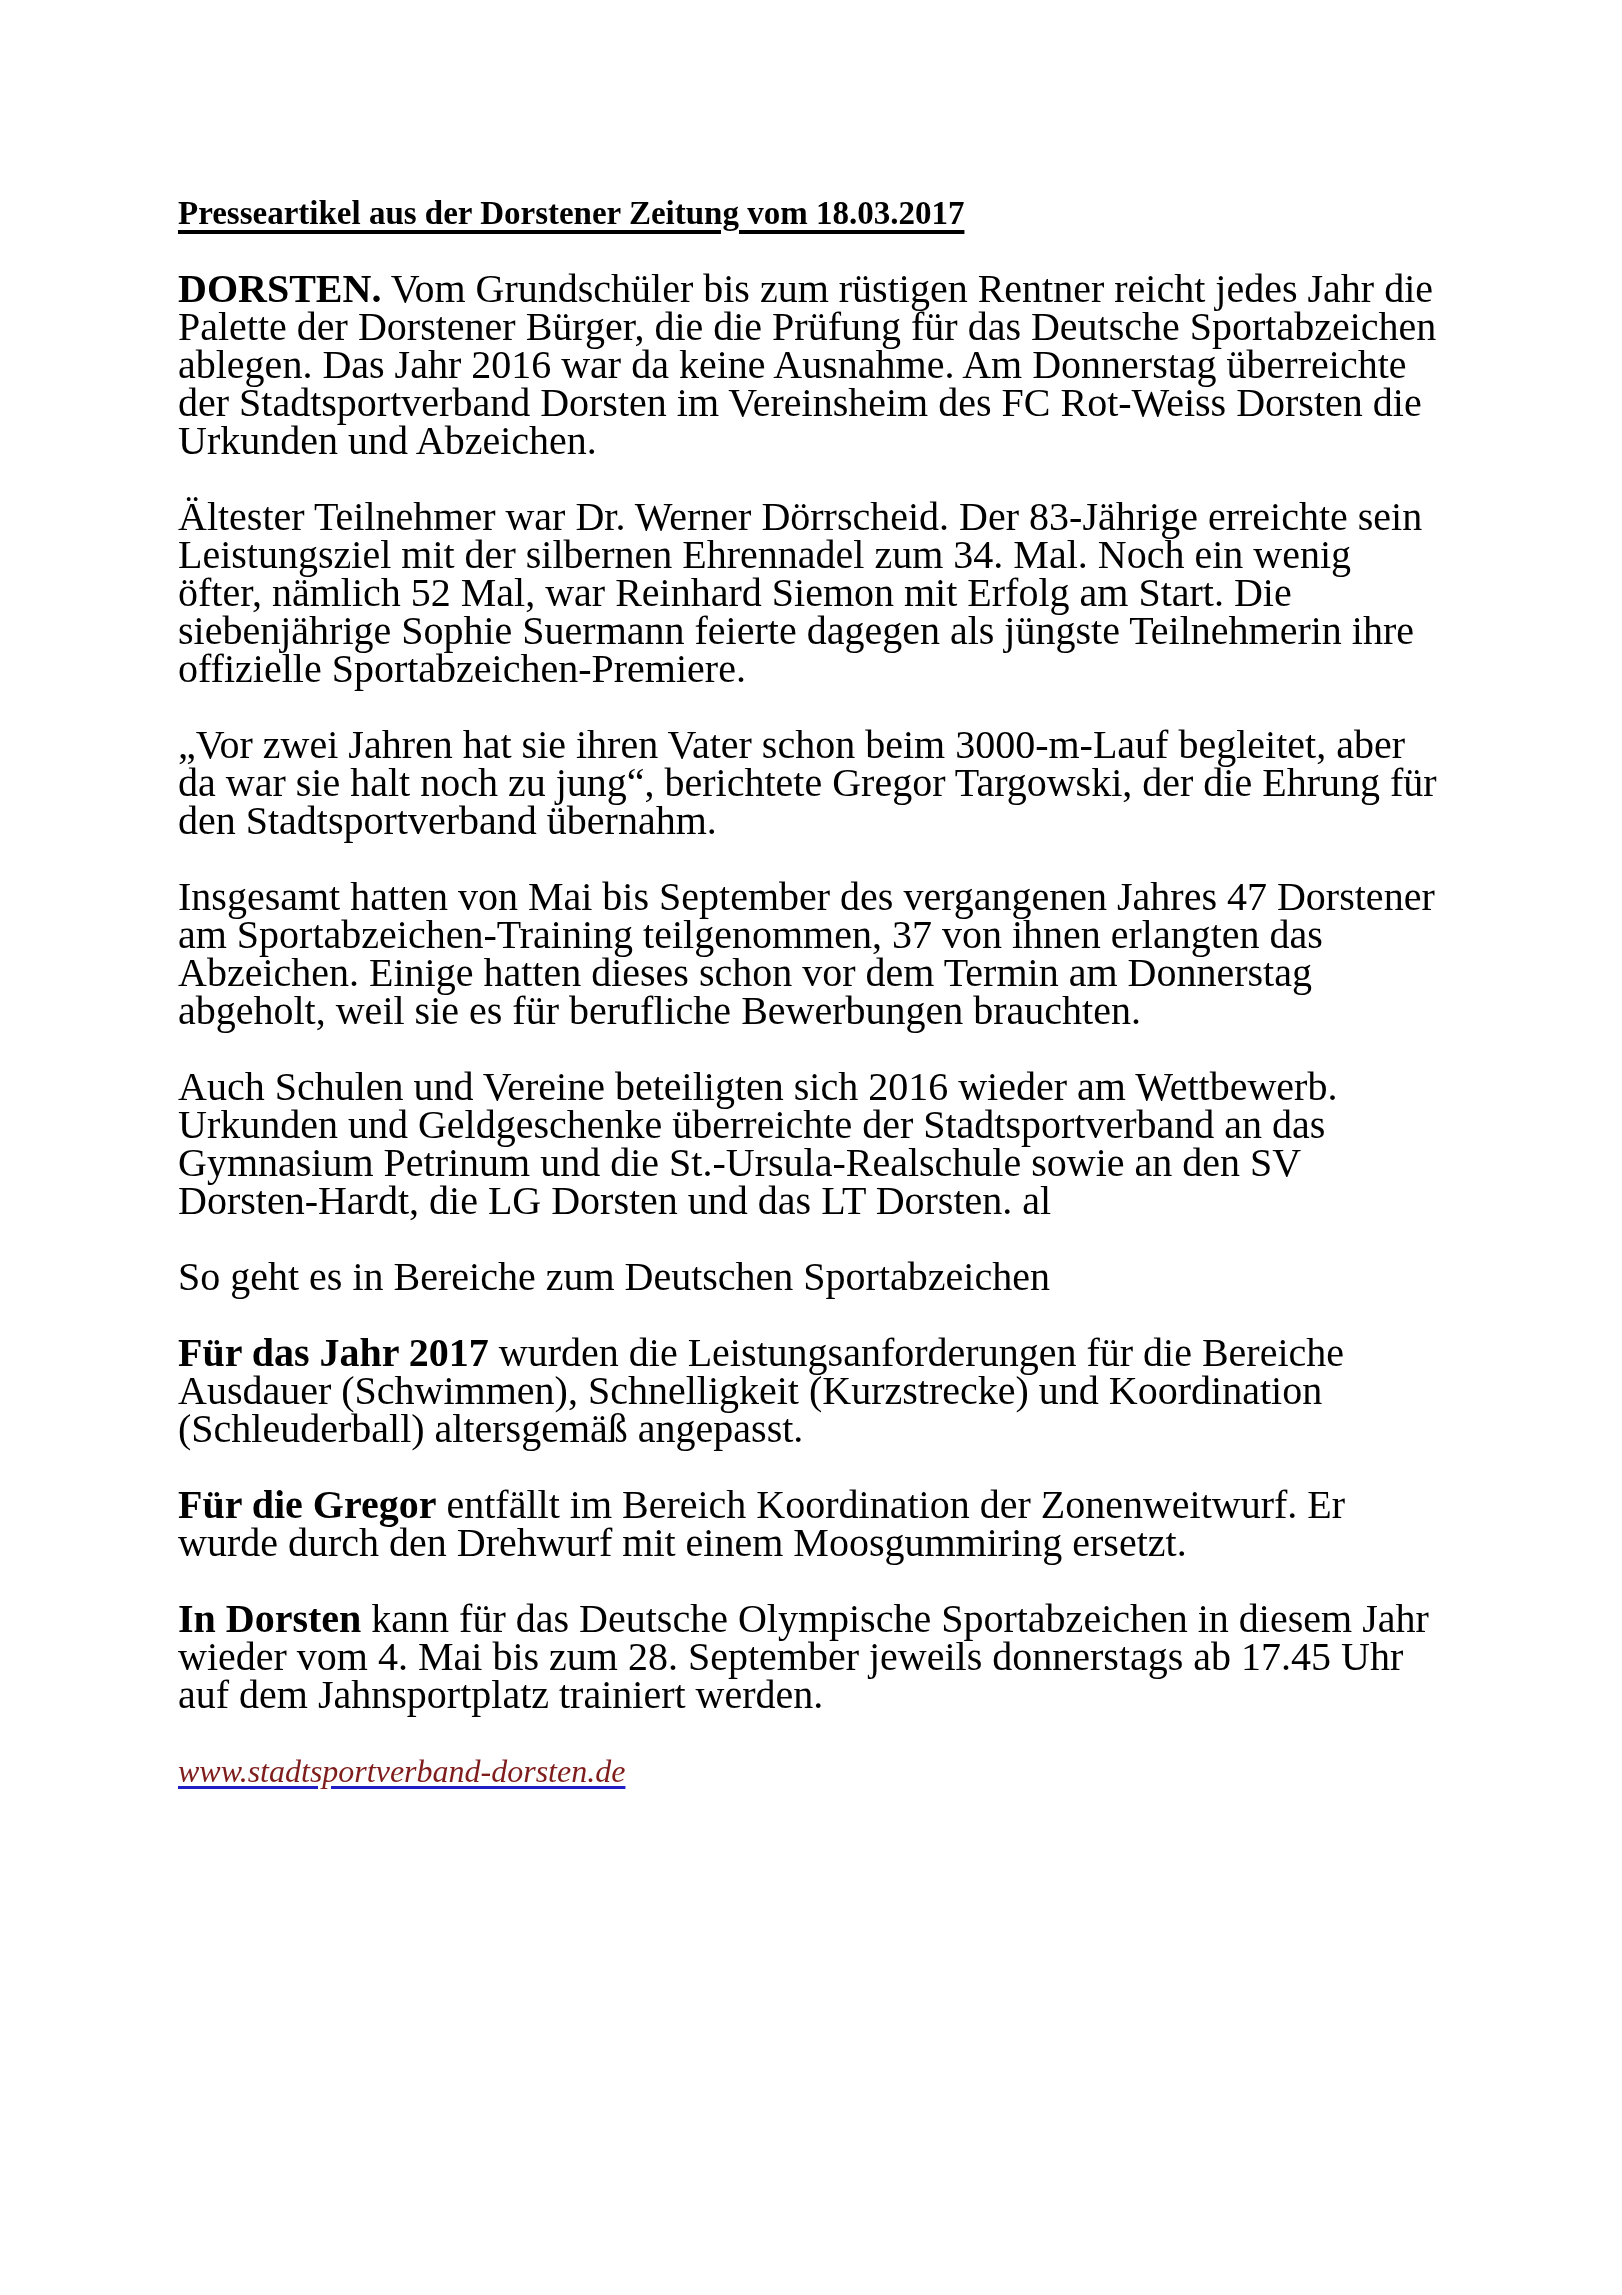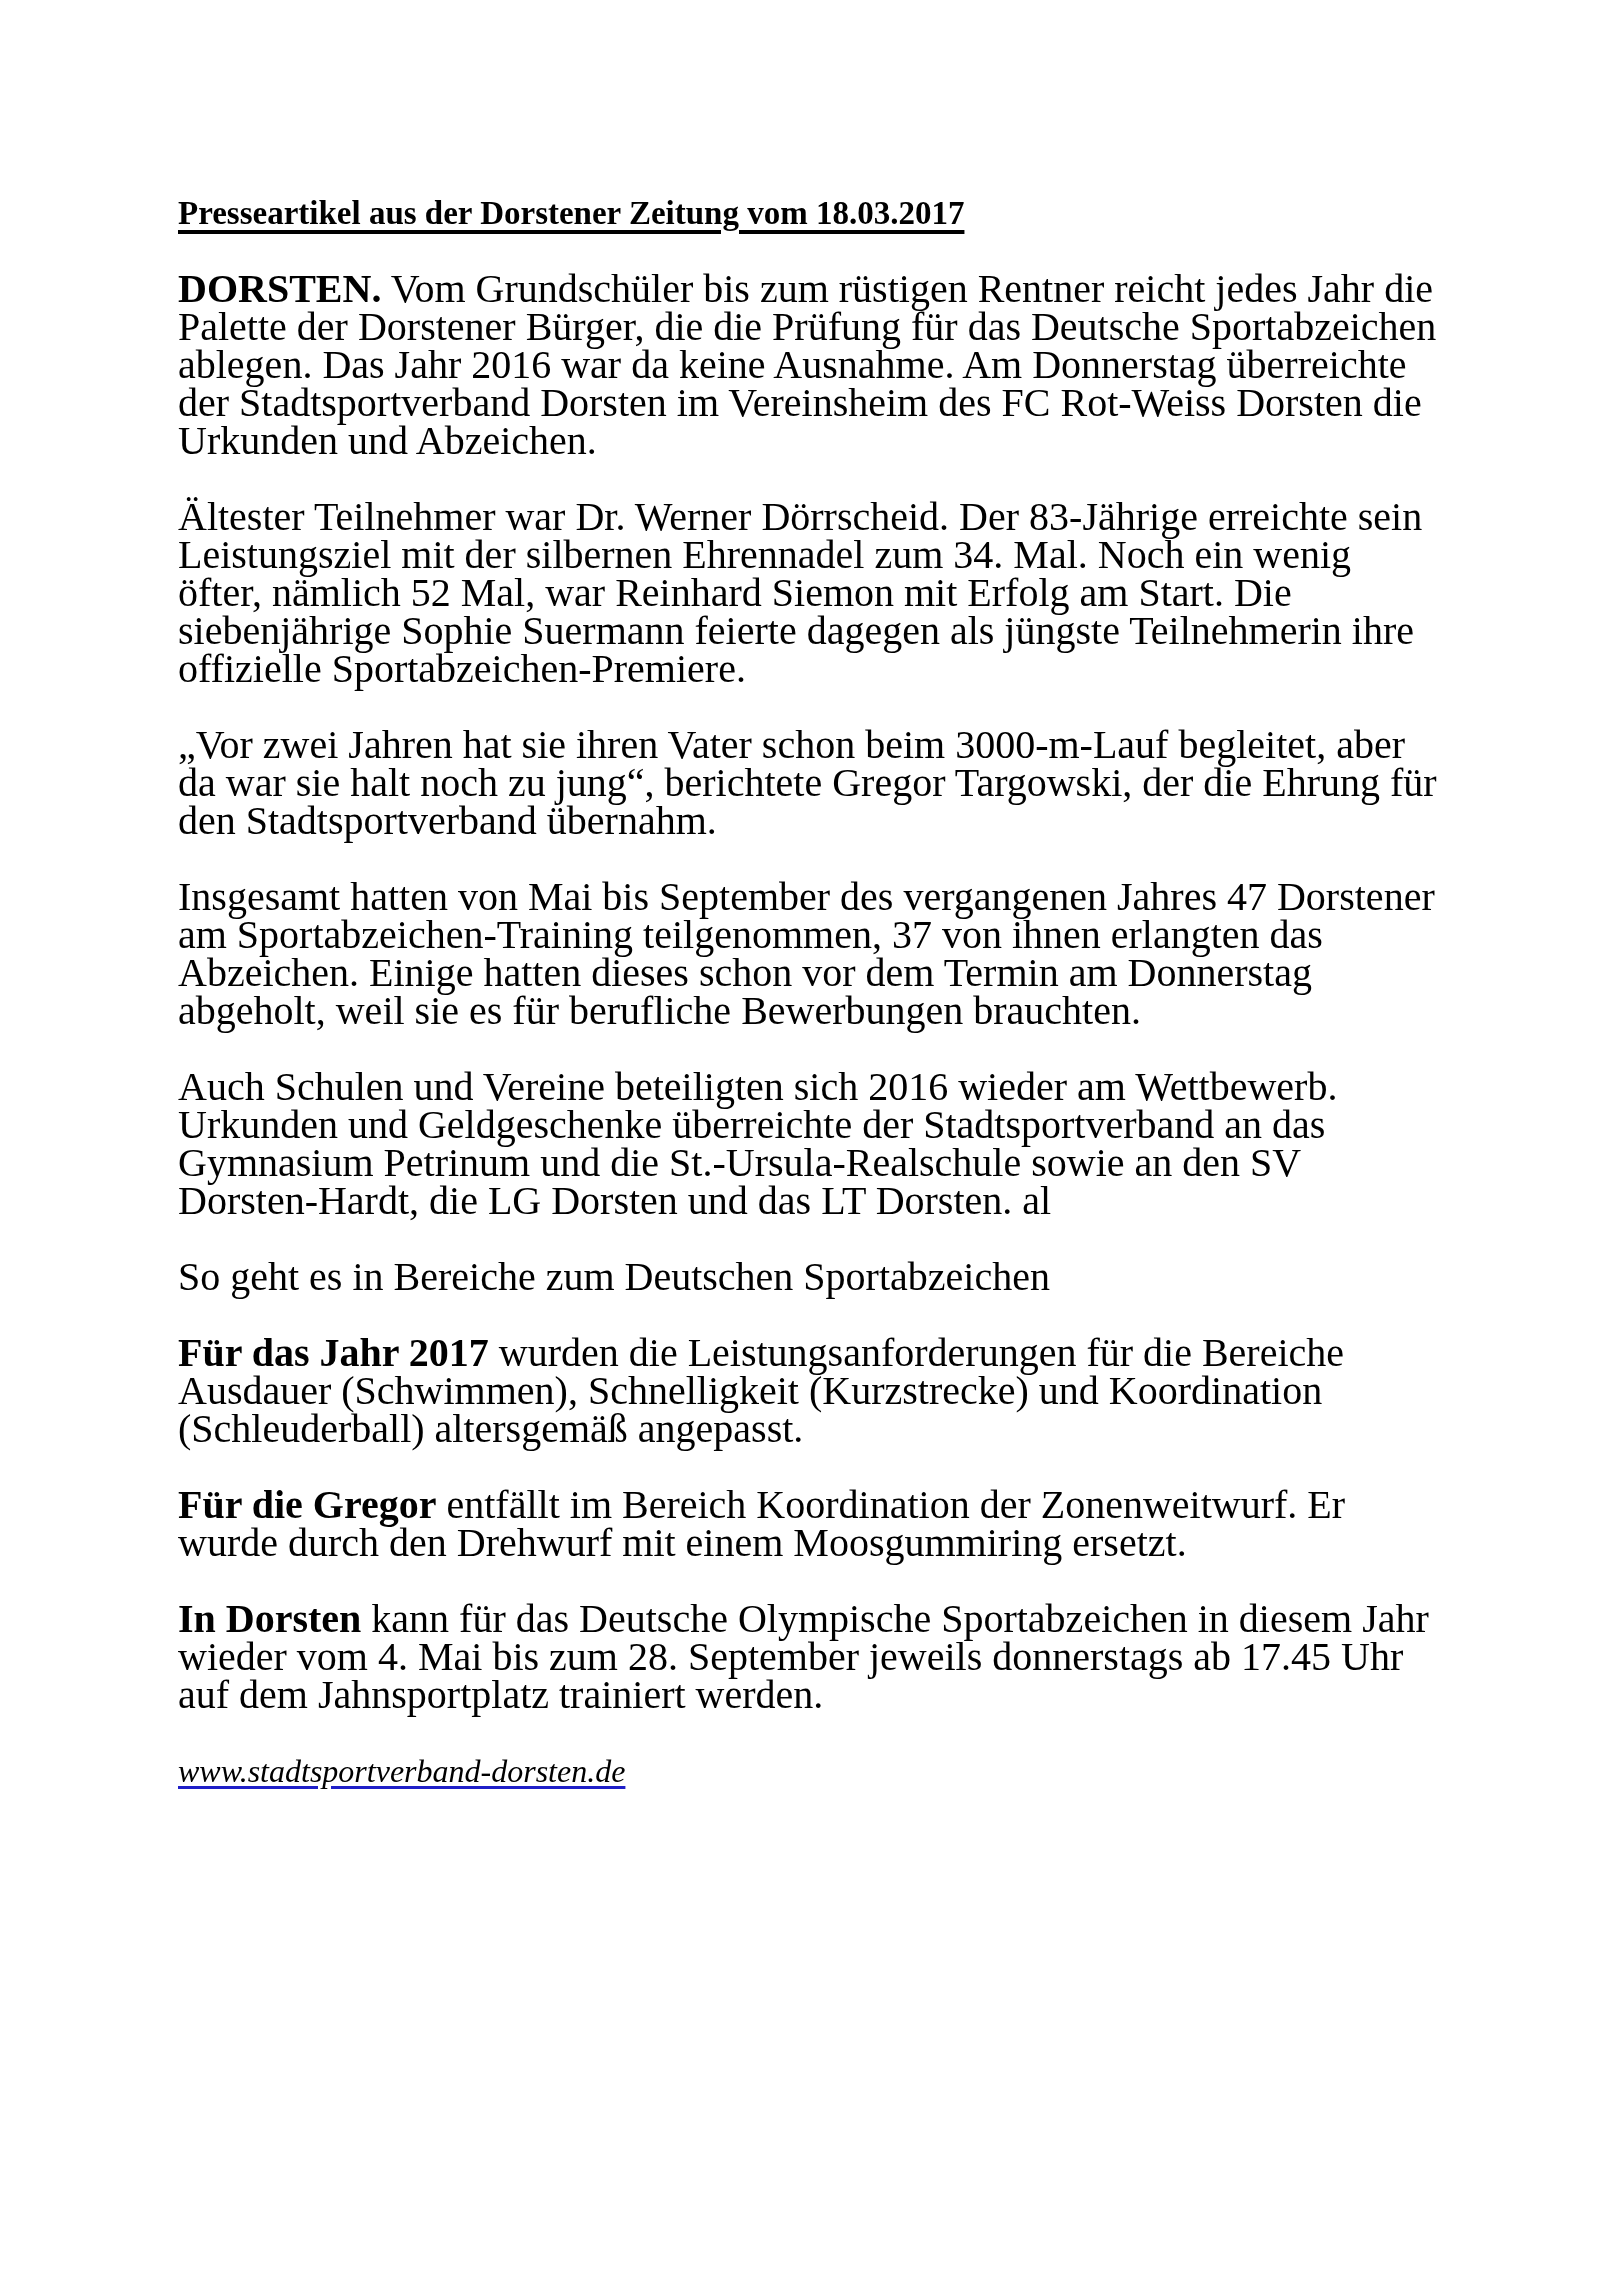--- a/index.html
+++ b/index.html
@@ -79,17 +79,17 @@
       <p class="body-par"><span class="">„Vor zwei Jahren hat sie ihren Vater schon beim 3000-m-Lauf begleitet, aber da war sie halt noch zu jung“, berichtete Gregor Targowski, der die Ehrung für den Stadtsportverband übernahm.</span></p>
       <p class="body-par"><span class="">Insgesamt hatten von Mai bis September des vergangenen Jahres 47 Dorstener am Sportabzeichen-Training teilgenommen, 37 von ihnen erlangten das Abzeichen. Einige hatten dieses schon vor dem Termin am Donnerstag abgeholt, weil sie es für berufliche Bewerbungen brauchten.</span></p>
       <p class="body-par"><span class="">Auch Schulen und Vereine beteiligten sich 2016 wieder am Wettbewerb. Urkunden und Geldgeschenke überreichte der Stadtsportverband an das Gymnasium Petrinum und die St.-Ursula-Realschule sowie an den SV Dorsten-Hardt, die LG Dorsten und das LT Dorsten. </span><span class="run-i">al</span></p>
       <p class="body-par"><span class="run-i">So geht es in Bereiche zum Deutschen Sportabzeichen</span></p>
       <p class="body-par"><span class="run-b run-i">Für das Jahr 2017</span><span class="run-i"> wurden die Leistungsanforderungen für die Bereiche Ausdauer (Schwimmen), Schnelligkeit (Kurzstrecke) und Koordination (Schleuderball) altersgemäß angepasst.</span></p>
       <p class="body-par"><span class="run-b run-i">Für die Gregor</span><span class="run-i"> entfällt im Bereich Koordination der Zonenweitwurf. Er wurde durch den Drehwurf mit einem Moosgummiring ersetzt.</span></p>
       <p class="body-par"><span class="run-b run-i">In Dorsten</span><span class="run-i"> kann für das Deutsche Olympische Sportabzeichen in diesem Jahr wieder vom 4. Mai bis zum 28. September jeweils donnerstags ab 17.45 Uhr auf dem Jahnsportplatz trainiert werden.</span></p>
     </div>
 
   <p class="doc-link-line">
-    <a href="#" id="article-link" class="doc-link" style="color: #000000; text-decoration-color: rgb(31, 31, 200);">www.stadtsportverband-dorsten.de</a>
+    <a href="#" id="article-link" class="doc-link" style="color: #7f1d1d; text-decoration-color: rgb(31, 31, 200);">www.stadtsportverband-dorsten.de</a>
   </p>
 
 </div>
 
 
 </body></html>

